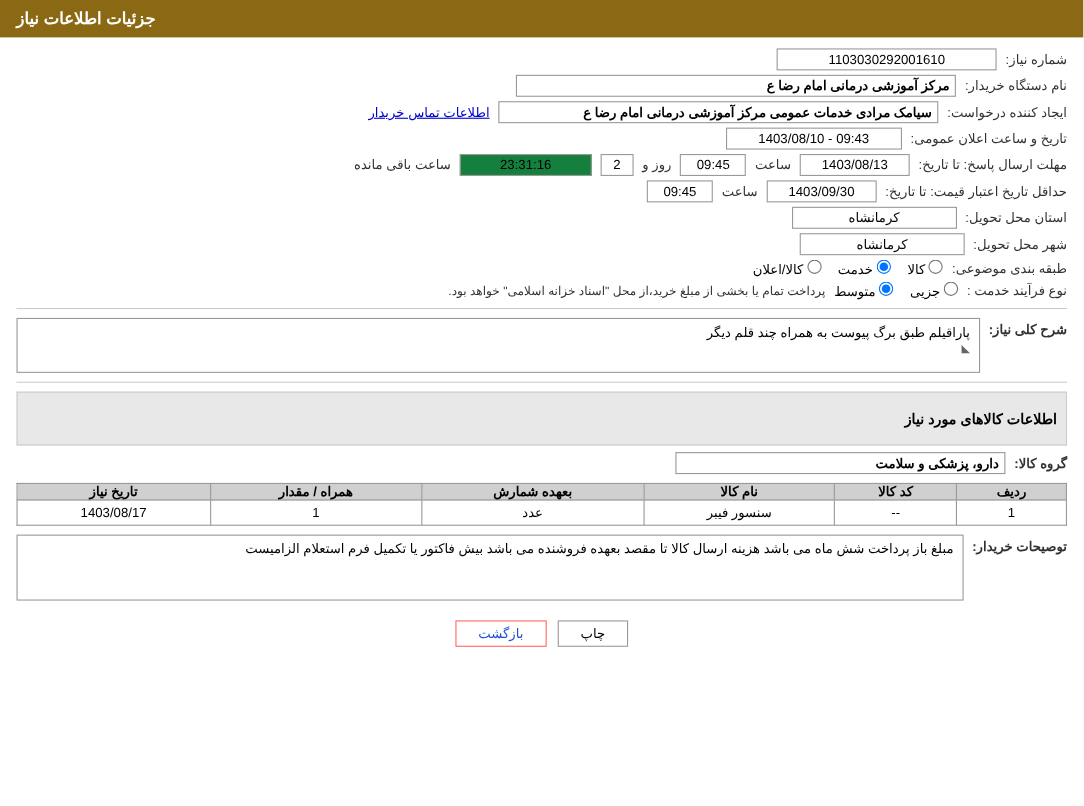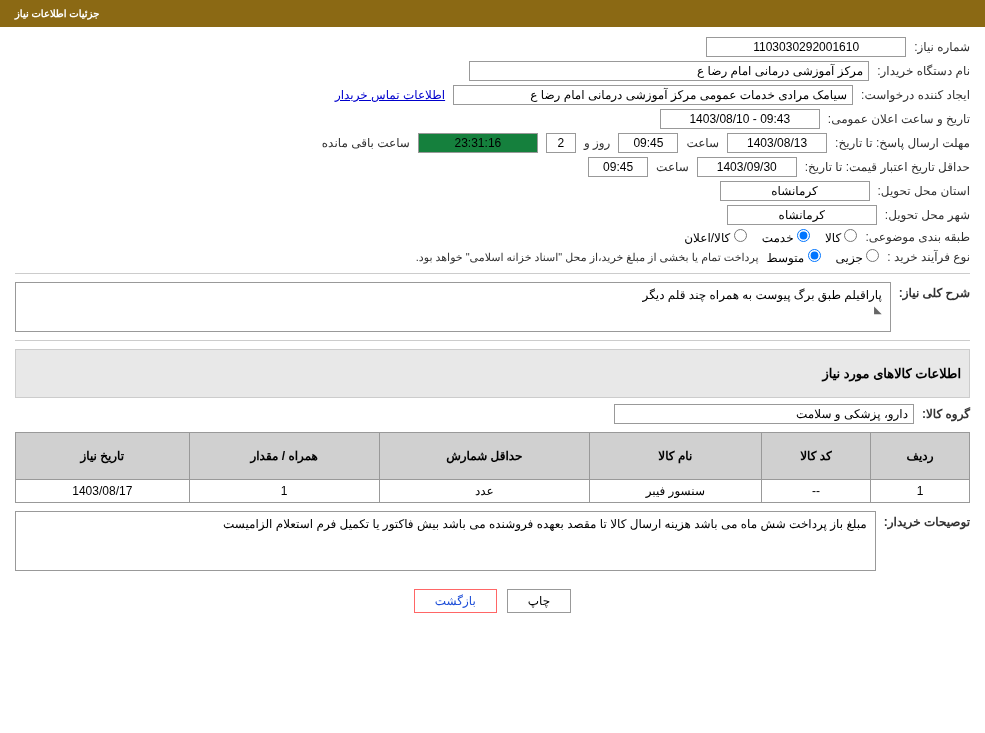--- a/index.html
+++ b/index.html
@@ -14,41 +14,42 @@
       min-height: 733px;
       background: #fff;
       margin: 0 auto;
       padding: 0;
     }
     .header-bar {
       background: #8B6914;
       color: #fff;
       text-align: left;
       padding: 8px 15px;
-      font-size: 10px;
+      font-size: 15px;
       font-weight: bold;
     }
     .main-content {
       padding: 10px 15px;
     }
     .value-box {
       border: 1px solid #999;
       background: #fff;
       padding: 2px 5px;
       display: inline-block;
       min-width: 80px;
       text-align: center;
     }
     .value-box-wide {
       border: 1px solid #999;
       background: #fff;
       padding: 2px 5px;
       display: inline-block;
       min-width: 200px;
       text-align: right;
+      font-weight: bold;
     }
     .link-text {
       color: #0000cc;
       text-decoration: underline;
       cursor: pointer;
     }
     .section-divider {
       border: none;
       border-top: 1px solid #ccc;
       margin: 8px 0;
@@ -67,21 +68,21 @@
       align-items: center;
     }
     .data-table {
       width: 100%;
       border-collapse: collapse;
       margin: 8px 0;
     }
     .data-table th {
       background: #d0d0d0;
       border: 1px solid #999;
-      padding: 16px 8px;
+      padding: 0 8px;
       text-align: center;
       font-weight: bold;
       margin-top: 39px;
     }
     .data-table td {
       border: 1px solid #999;
       padding: 4px 8px;
       text-align: center;
     }
     .notes-box {
@@ -219,21 +220,21 @@
           <span>خدمت</span>
         </label>
         <label>
           <input type="radio" name="tabe" value="kala_khadamat" style="">
           <span>کالا/اعلان</span>
         </label>
       </div>
     </div>
 
     <div class="info-row">
-      <span class="inline-label">نوع فرآیند خرید :</span>
+      <span class="inline-label">نوع فرآیند خدمت :</span>
       <div class="radio-group">
         <label>
           <input type="radio" name="noeFarayand" value="jozi" style="">
           <span>جزیی</span>
         </label>
         <label>
           <input type="radio" name="noeFarayand" value="motovasat" checked="" style="">
           <span>متوسط</span>
         </label>
       </div>
@@ -258,21 +259,21 @@
       <span class="inline-label bold-text">گروه کالا:</span>
       <div class="value-box-wide" style="min-width:300px;">دارو، پزشکی و سلامت</div>
     </div>
 
     <table class="data-table">
       <thead>
         <tr>
           <th><span>ردیف</span></th>
           <th><span>کد کالا</span></th>
           <th><span>نام کالا</span></th>
-          <th><span>حداقل شمارش</span></th>
+          <th><span>بعهده شمارش</span></th>
           <th><span>همراه / مقدار</span></th>
           <th><span>تاریخ نیاز</span></th>
         </tr>
       </thead>
       <tbody>
         <tr>
           <td>1</td>
           <td>--</td>
           <td>سنسور فیبر</td>
           <td>عدد</td>

